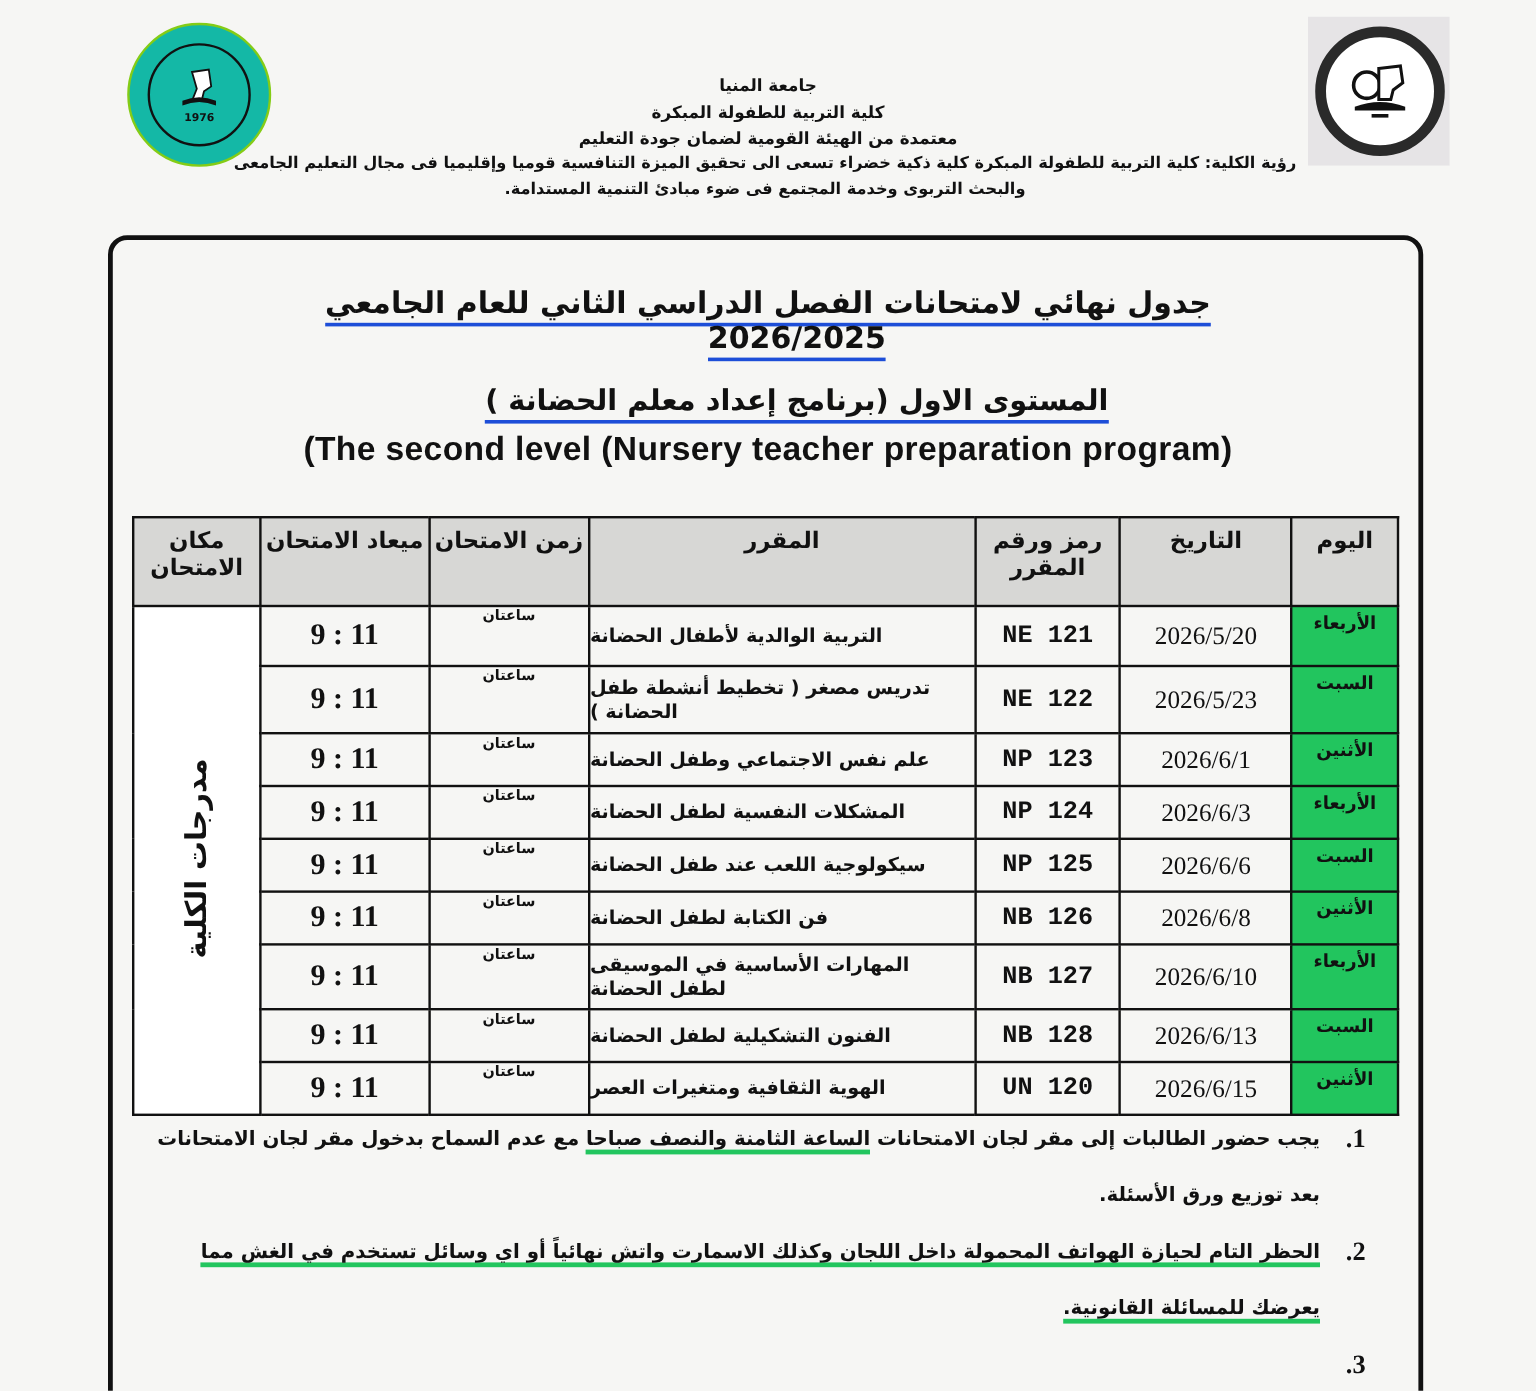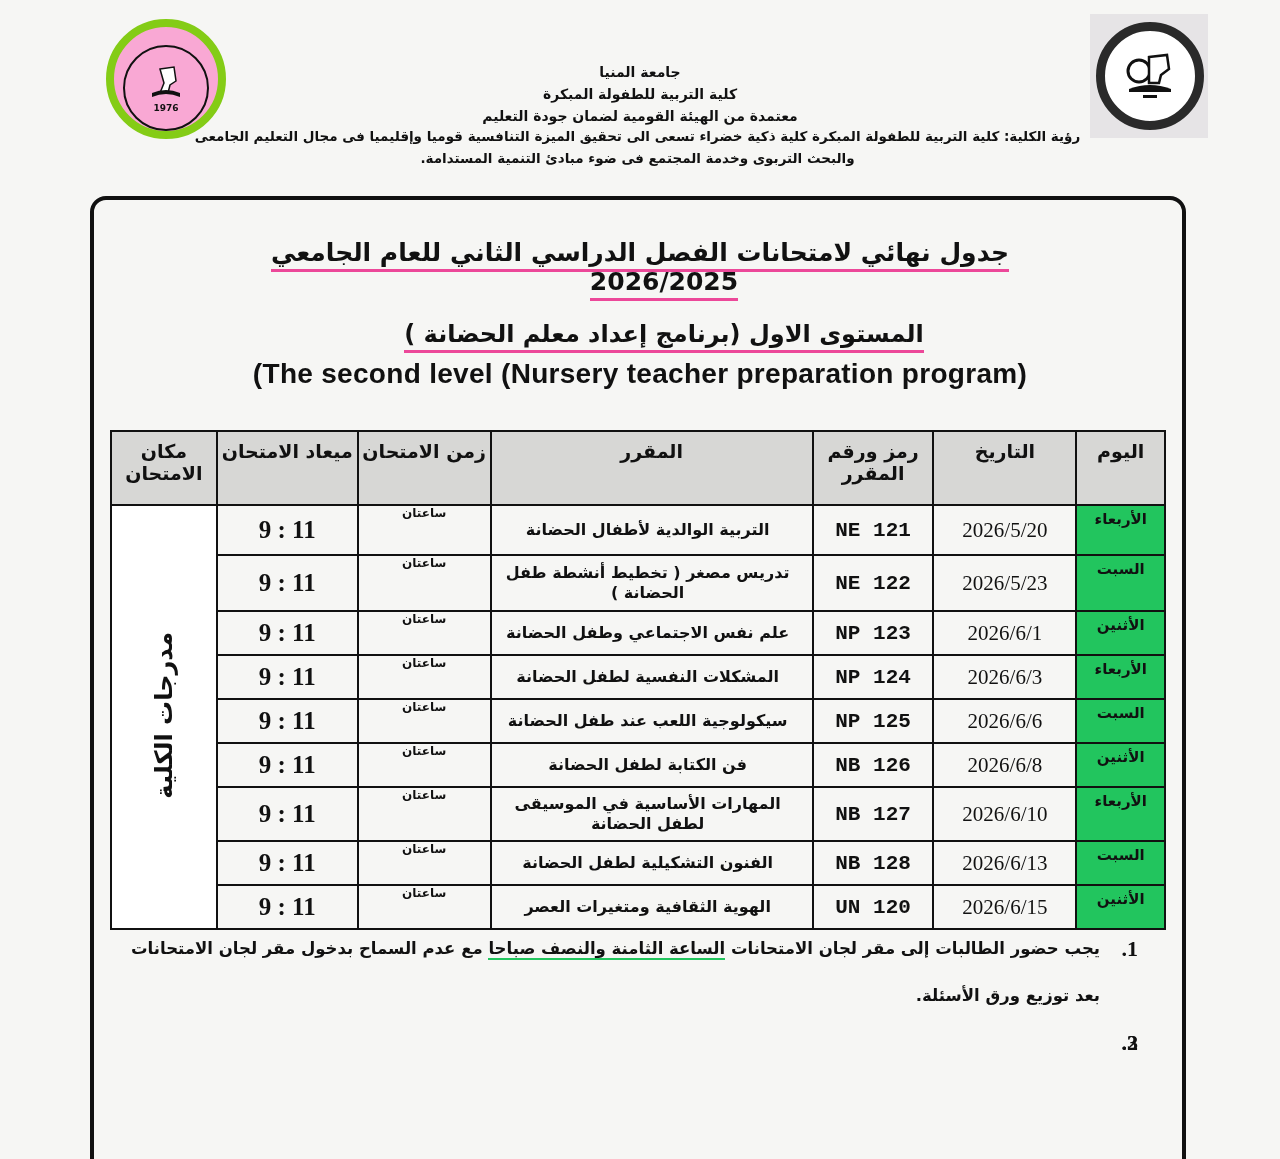--- a/index.html
+++ b/index.html
@@ -3,22 +3,22 @@
 <meta charset="utf-8">
 <style>
   html, body { margin:0; padding:0; }
   body {
     width:1280px; height:1159px; overflow:hidden; position:relative;
     background:#f6f6f4; font-family:"DejaVu Sans", sans-serif; color:#111;
   }
   .logo { position:absolute; border-radius:50%; }
   .logo-left {
     left:106px; top:19px; width:120px; height:120px;
-    background:#f9a8d4; border:8px solid #84cc16; box-sizing:border-box;
-    display:flex; align-items:flex-end; justify-content:center;
+    background:#14b8a6; border:2px solid #84cc16; box-sizing:border-box;
+    display:flex; align-items:center; justify-content:center;
   }
   .logo-left .inner {
     width:82px; height:82px; border-radius:50%; border:2px solid #111;
     display:flex; flex-direction:column; align-items:center; justify-content:center;
     font-size:9px; font-weight:bold;
   }
   .logo-right-bg { position:absolute; left:1090px; top:14px; width:118px; height:124px; background:#e6e4e6; }
   .logo-right {
     left:1096px; top:22px; width:108px; height:108px;
     background:#fff; border:9px solid #2a2a2a; box-sizing:border-box;
@@ -32,21 +32,21 @@
     font-weight:bold; font-size:13.5px; line-height:22px;
   }
   .frame {
     position:absolute; left:90px; top:196px; width:1096px; height:1000px;
     border:4px solid #111; border-radius:16px; box-sizing:border-box;
   }
   .title {
     position:absolute; left:200px; top:238px; width:880px; text-align:center; direction:rtl;
     font-family:"DejaVu Sans", sans-serif; font-weight:bold; font-size:25px;
   }
-  .title span, .subtitle span { border-bottom:3px solid #ec4899; padding-bottom:2px;margin-left:48px; }
+  .title span, .subtitle span { border-bottom:3px solid #1d4ed8; padding-bottom:2px;margin-left:48px; }
   .subtitle {
     position:absolute; left:200px; top:320px; width:880px; text-align:center; direction:rtl;
     font-weight:bold; font-size:24px;
   }
   .subtitle-en {
     position:absolute; left:200px; top:358px; width:880px; text-align:center;
     font-family:"Liberation Sans", sans-serif; font-weight:bold; font-size:28px; letter-spacing:0.3px;
   }
 
   table.sched {
@@ -55,33 +55,33 @@
   }
   table.sched td, table.sched th { border:2px solid #111; padding:0; }
   table.sched th {
     background:#d7d7d5; font-size:19px; font-weight:bold; height:64px; vertical-align:top; padding-top:8px;
   }
   table.sched td.day {
     background:#22c55e; font-weight:bold; font-size:15px; vertical-align:top; text-align:center; padding-top:4px;
   }
   table.sched td.date { font-family:"Liberation Serif", serif; font-weight:normal; font-size:21px; text-align:center; }
   table.sched td.code { font-family:Liberation Mono, monospace; font-weight:bold; font-size:21px; text-align:center; direction:ltr; }
-  table.sched td.course { font-weight:bold; font-size:16px; text-align:center; padding-right:8px; line-height:20px; }
+  table.sched td.course { font-weight:bold; font-size:16px; text-align:left; padding-right:8px; line-height:20px; }
   table.sched td.dur { font-weight:bold; font-size:12px; text-align:center; vertical-align:top; }
   table.sched td.time { font-family:"Liberation Serif", serif; font-weight:bold; font-size:25px; text-align:center; direction:ltr; }
   table.sched td.place { background:#fff; text-align:center; }
   .place-text {
     writing-mode:vertical-rl; transform:rotate(180deg);
     font-weight:bold; font-size:24px; display:inline-block;
   }
 
   .notes { position:absolute; left:108px; top:925px; width:1030px; direction:rtl; font-weight:bold; font-size:16.5px; }
   .note { position:relative; padding-right:38px; line-height:47px; }
   .note .num { position:absolute; right:0; top:0; font-family:"Liberation Serif", serif; font-size:22px; }
-  .u { border-bottom:2px solid #22c55e;text-align:right; }
+  .u { border-bottom:4px solid #22c55e;text-align:right; }
 </style>
 </head>
 <body>
 
 <div class="logo logo-left">
   <div class="inner">
     <svg width="40" height="40" viewBox="0 0 40 40">
       <path d="M14 6 L28 4 L30 18 L24 22 L22 30 L14 30 L18 20 Z" fill="#fff" stroke="#111" stroke-width="1.5"></path>
       <path d="M6 30 Q20 24 34 30 L34 34 Q20 28 6 34 Z" fill="#111"></path>
     </svg>
@@ -204,15 +204,15 @@
         <td class="code">UN 120</td>
         <td class="course">الهوية الثقافية ومتغيرات العصر</td>
         <td class="dur">ساعتان</td>
         <td class="time">9 : 11</td>
       </tr>
     </tbody>
 </table>
 
 <div class="notes" id="notes">
     <div class="note"><span class="num">1.</span><span>يجب حضور الطالبات إلى مقر لجان الامتحانات </span><span class="u">الساعة الثامنة والنصف صباحا</span><span> مع عدم السماح بدخول مقر لجان الامتحانات بعد توزيع ورق الأسئلة.</span></div>
-    <div class="note"><span class="num">2.</span><span></span><span></span></div>
+    <div class="note"><span class="num">2.</span><span></span><span class="u">الحظر التام لحيازة الهواتف المحمولة داخل اللجان وكذلك الاسمارت واتش نهائياً أو اي وسائل تستخدم في الغش مما يعرضك للمسائلة القانونية.</span><span></span></div>
     <div class="note"><span class="num">3.</span><span class="u"></span><span></span></div>
   </div>
 
 </body></html>

